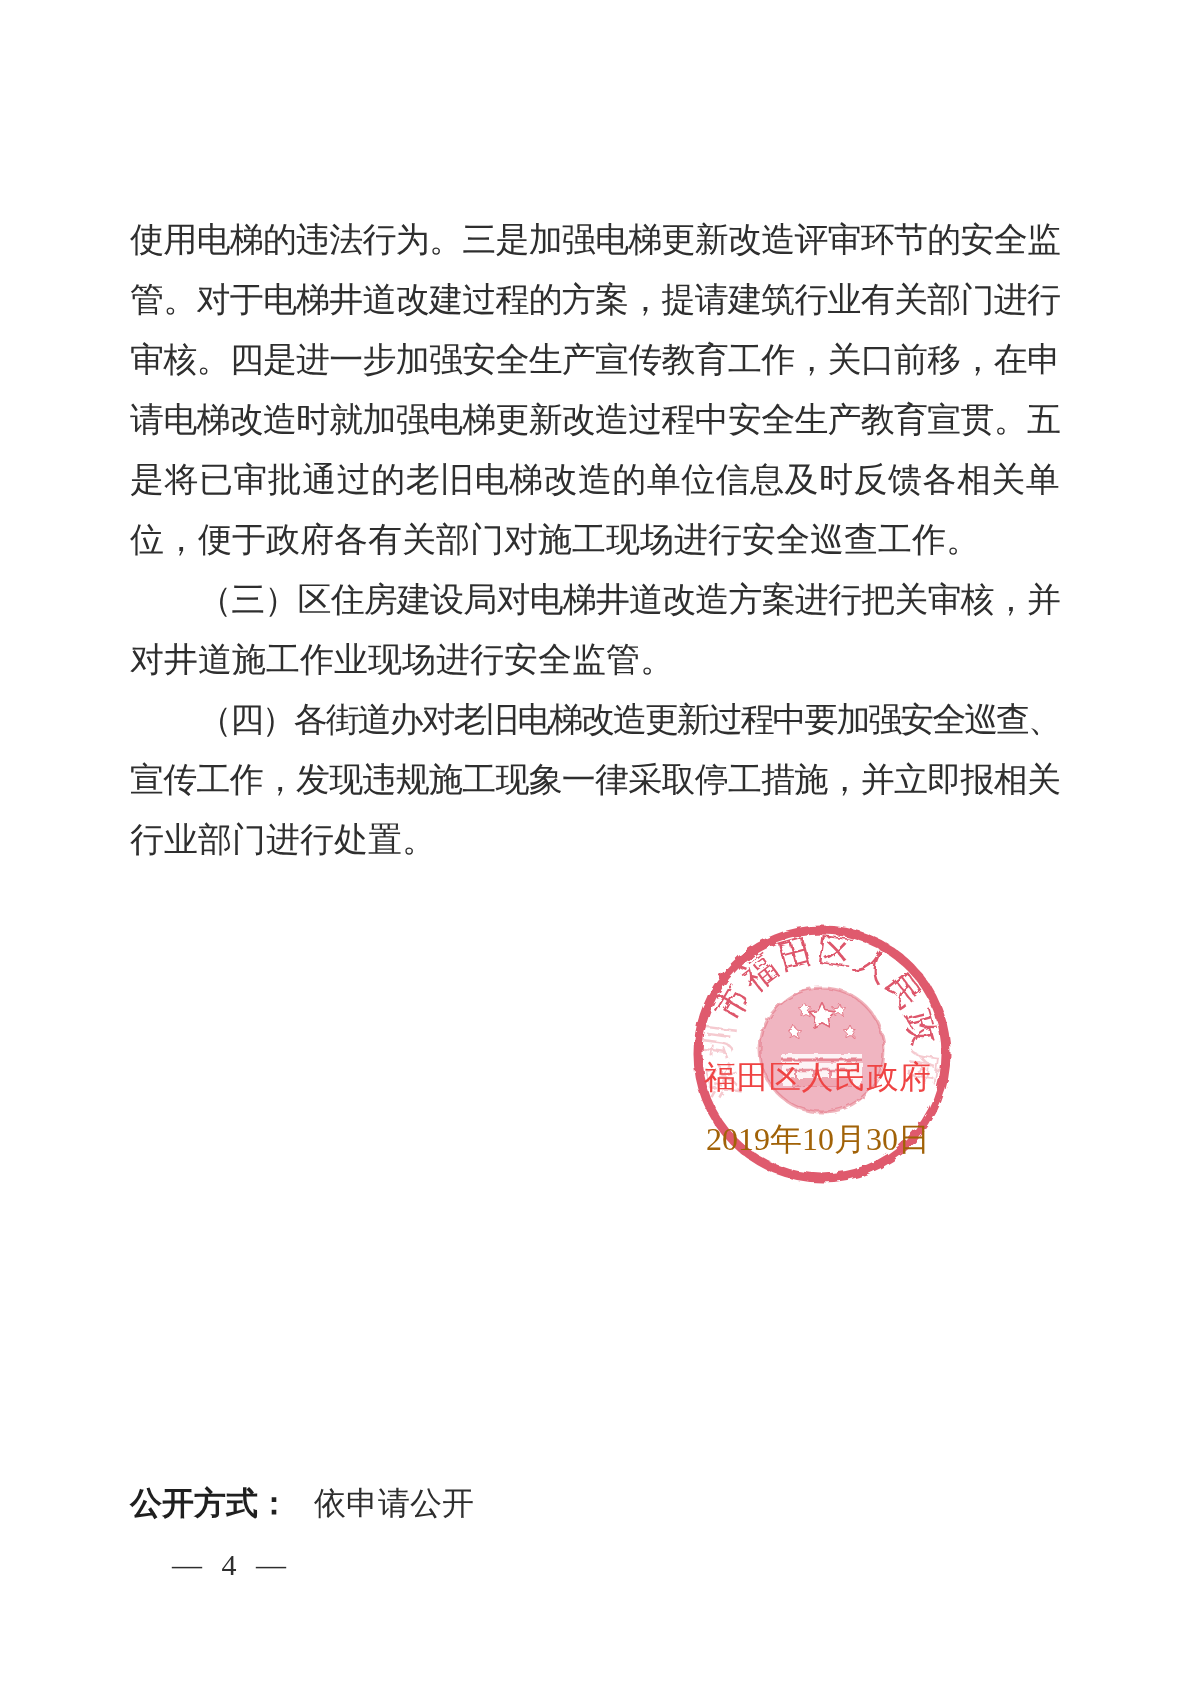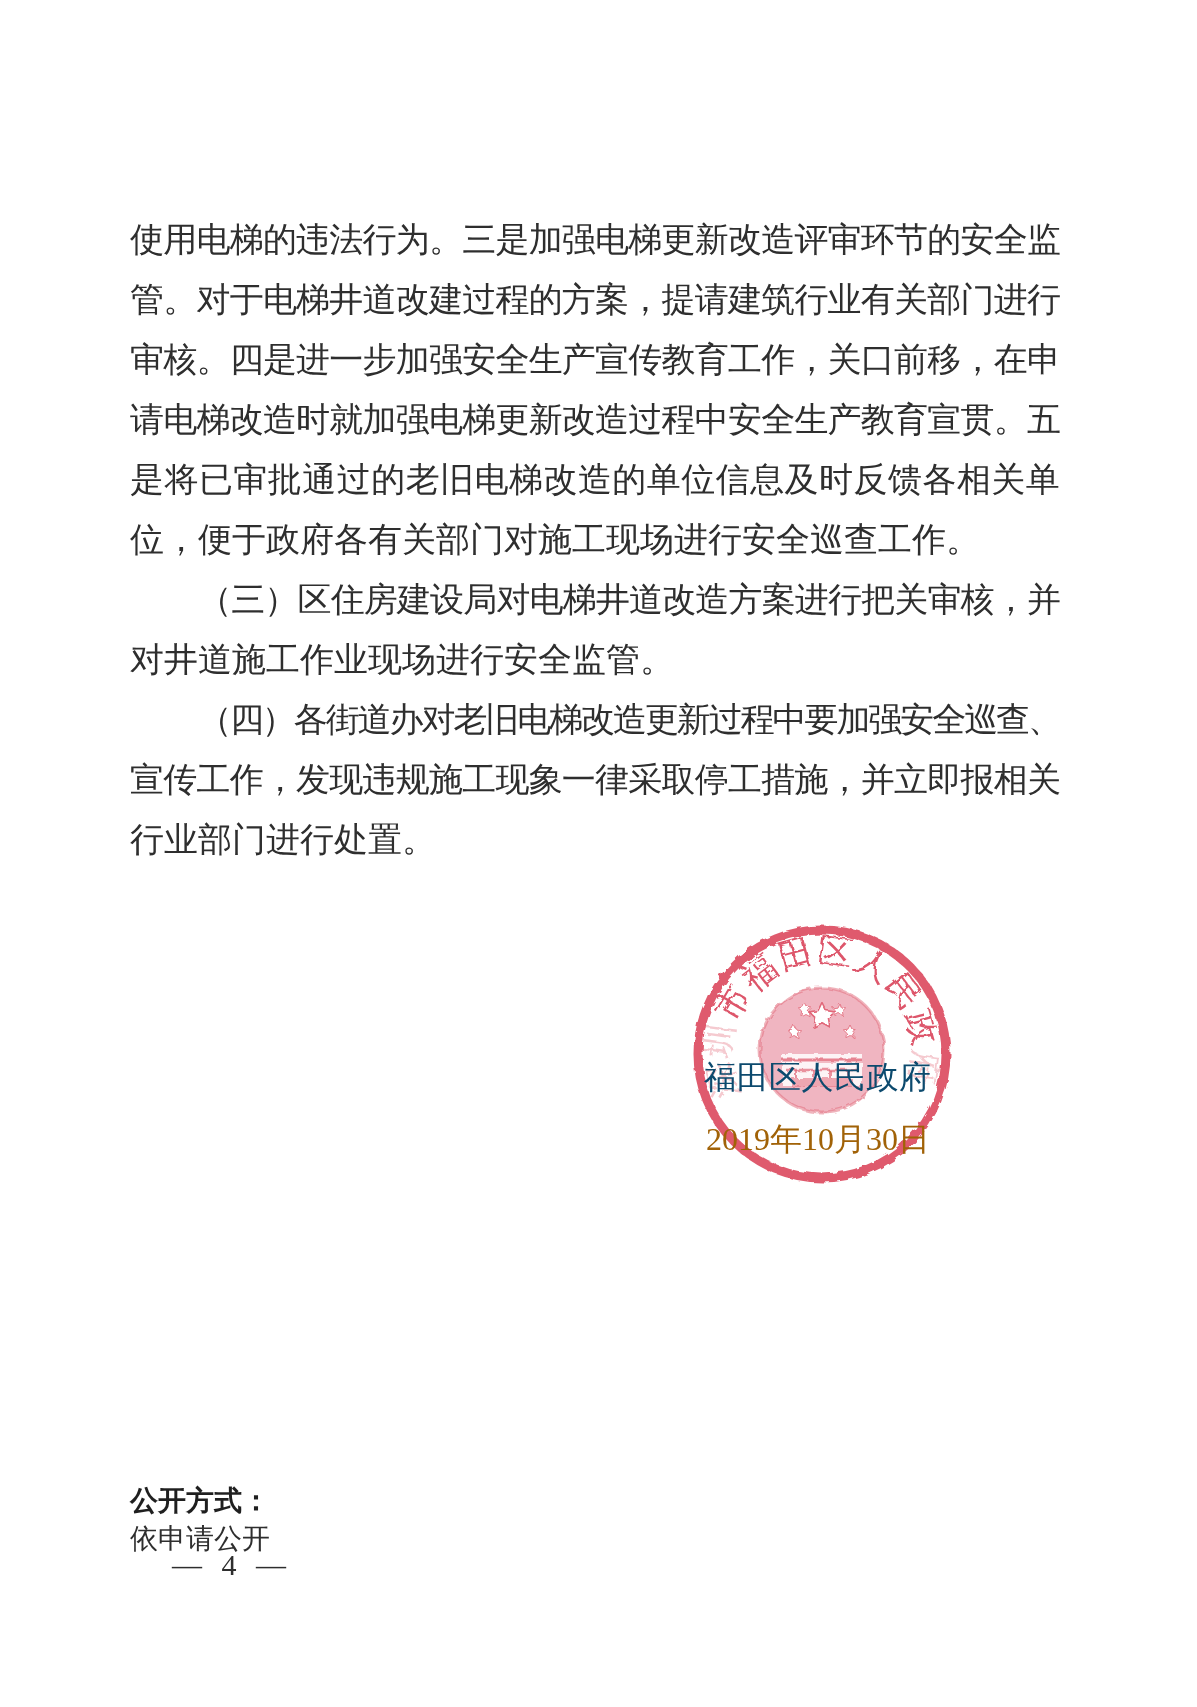--- a/index.html
+++ b/index.html
@@ -42,48 +42,47 @@
     dominant-baseline:central;
     font-family:"Liberation Serif","DejaVu Serif",serif;
   }
   
   .sig-issuer{
     position:absolute;
     left:704px;top:1056px;
     width:240px;
     font-size:32px;
     letter-spacing:0.5px;
-    color:#0c4a6e;
+    color:#ef4444;
     z-index:3;
   }
   .sig-date{
     position:absolute;
     left:706px;top:1118px;
     width:240px;
     font-size:32px;
     color:#a16207;
     z-index:3;
   }
   
   .footer-disclosure{
     position:absolute;
     left:130px;top:1482px;
-    font-size:28px;
+    font-size:32px;
     display:flex;
     align-items:baseline;
-    flex-direction:column;
   }
   .footer-disclosure .label{
     font-family:"Liberation Sans","DejaVu Sans",sans-serif;
     font-weight:700;
     color:#1f1f1f;
   }
   .footer-disclosure .value{
     color:#2e2e2e;
-    margin-left:0;
+    margin-left:24px;
   }
   .page-number{
     position:absolute;
     left:172px;top:1548px;
     font-size:30px;
     letter-spacing:6px;
     color:#2e2e2e;
   }
 </style>
 </head>

